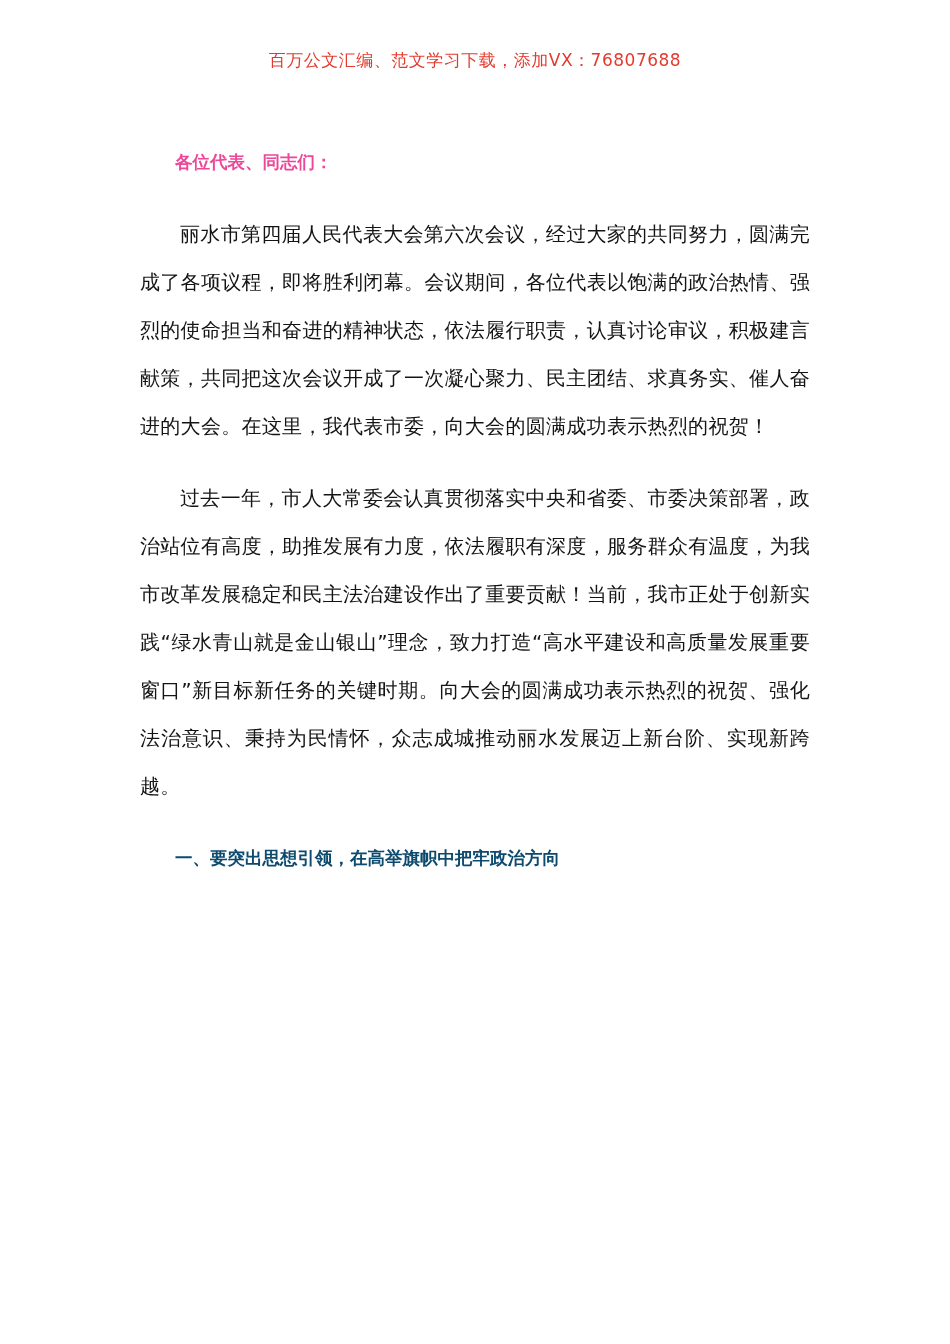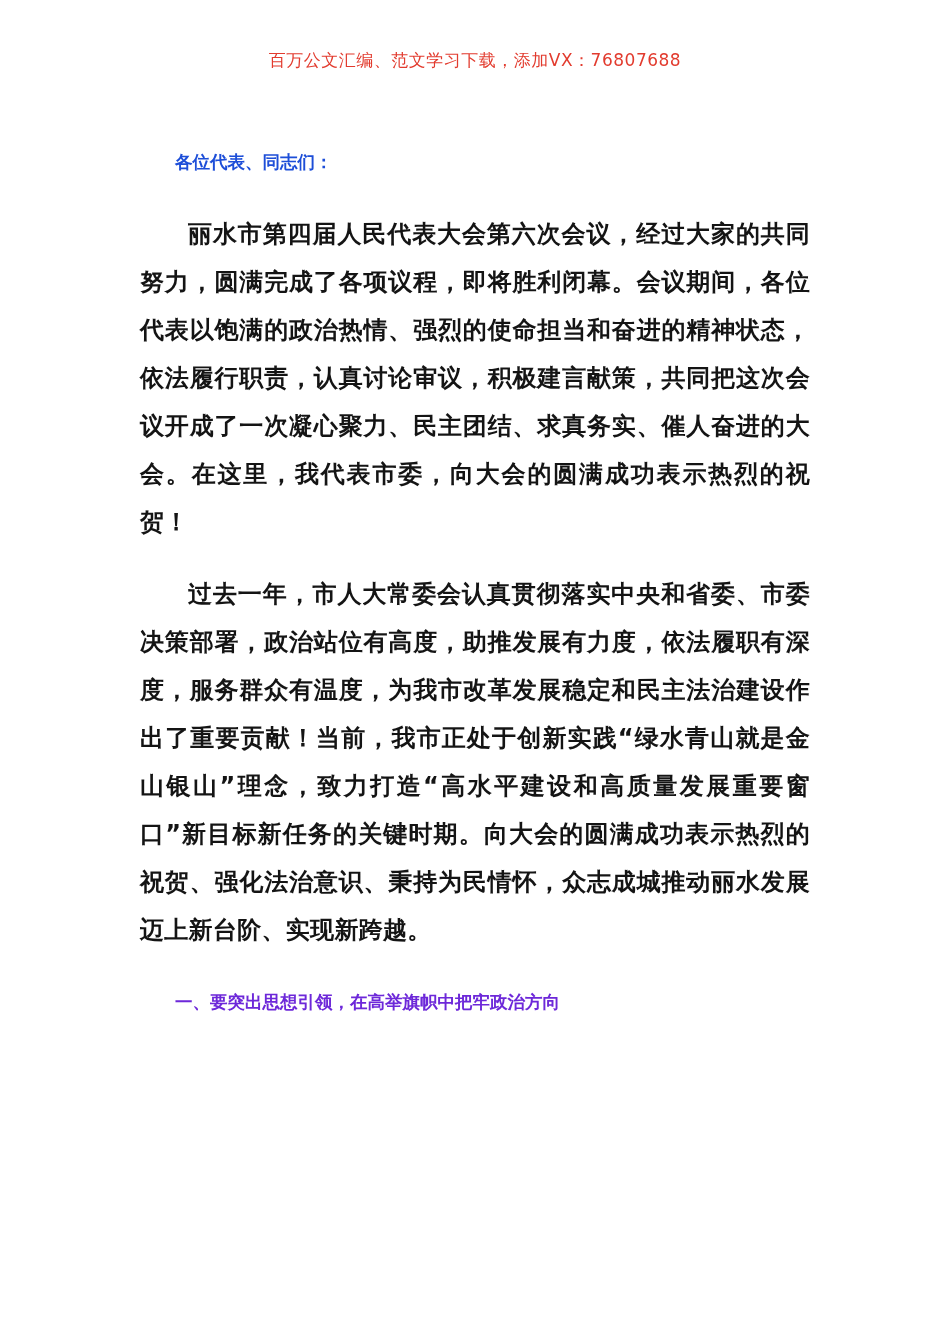--- a/index.html
+++ b/index.html
@@ -23,39 +23,39 @@
     font-weight: 400;
     letter-spacing: 0.5px;
   }
   .doc-body {
     margin-top: 64px;
     color: #161616;
   }
   .salutation {
     font-size: 17.5px;
     font-weight: 700;
-    color: #1d4ed8;
+    color: #ec4899;
     line-height: 48px;
     text-indent: 2em;
     margin-bottom: 24px;
   }
   .para {
-    font-size: 24px;
-    font-weight: 700;
+    font-size: 20px;
+    font-weight: 400;
     color: #141414;
     line-height: 48px;
     text-align: justify;
     text-indent: 2em;
     margin-bottom: 24px;
     letter-spacing: 0.3px;
   }
   .section-heading {
     font-size: 17.5px;
     font-weight: 700;
-    color: #6d28d9;
+    color: #0c4a6e;
     line-height: 48px;
     text-indent: 2em;
     margin-bottom: 24px;
   }
 </style>
 </head>
 <body>
 
 <div class="page">
 

